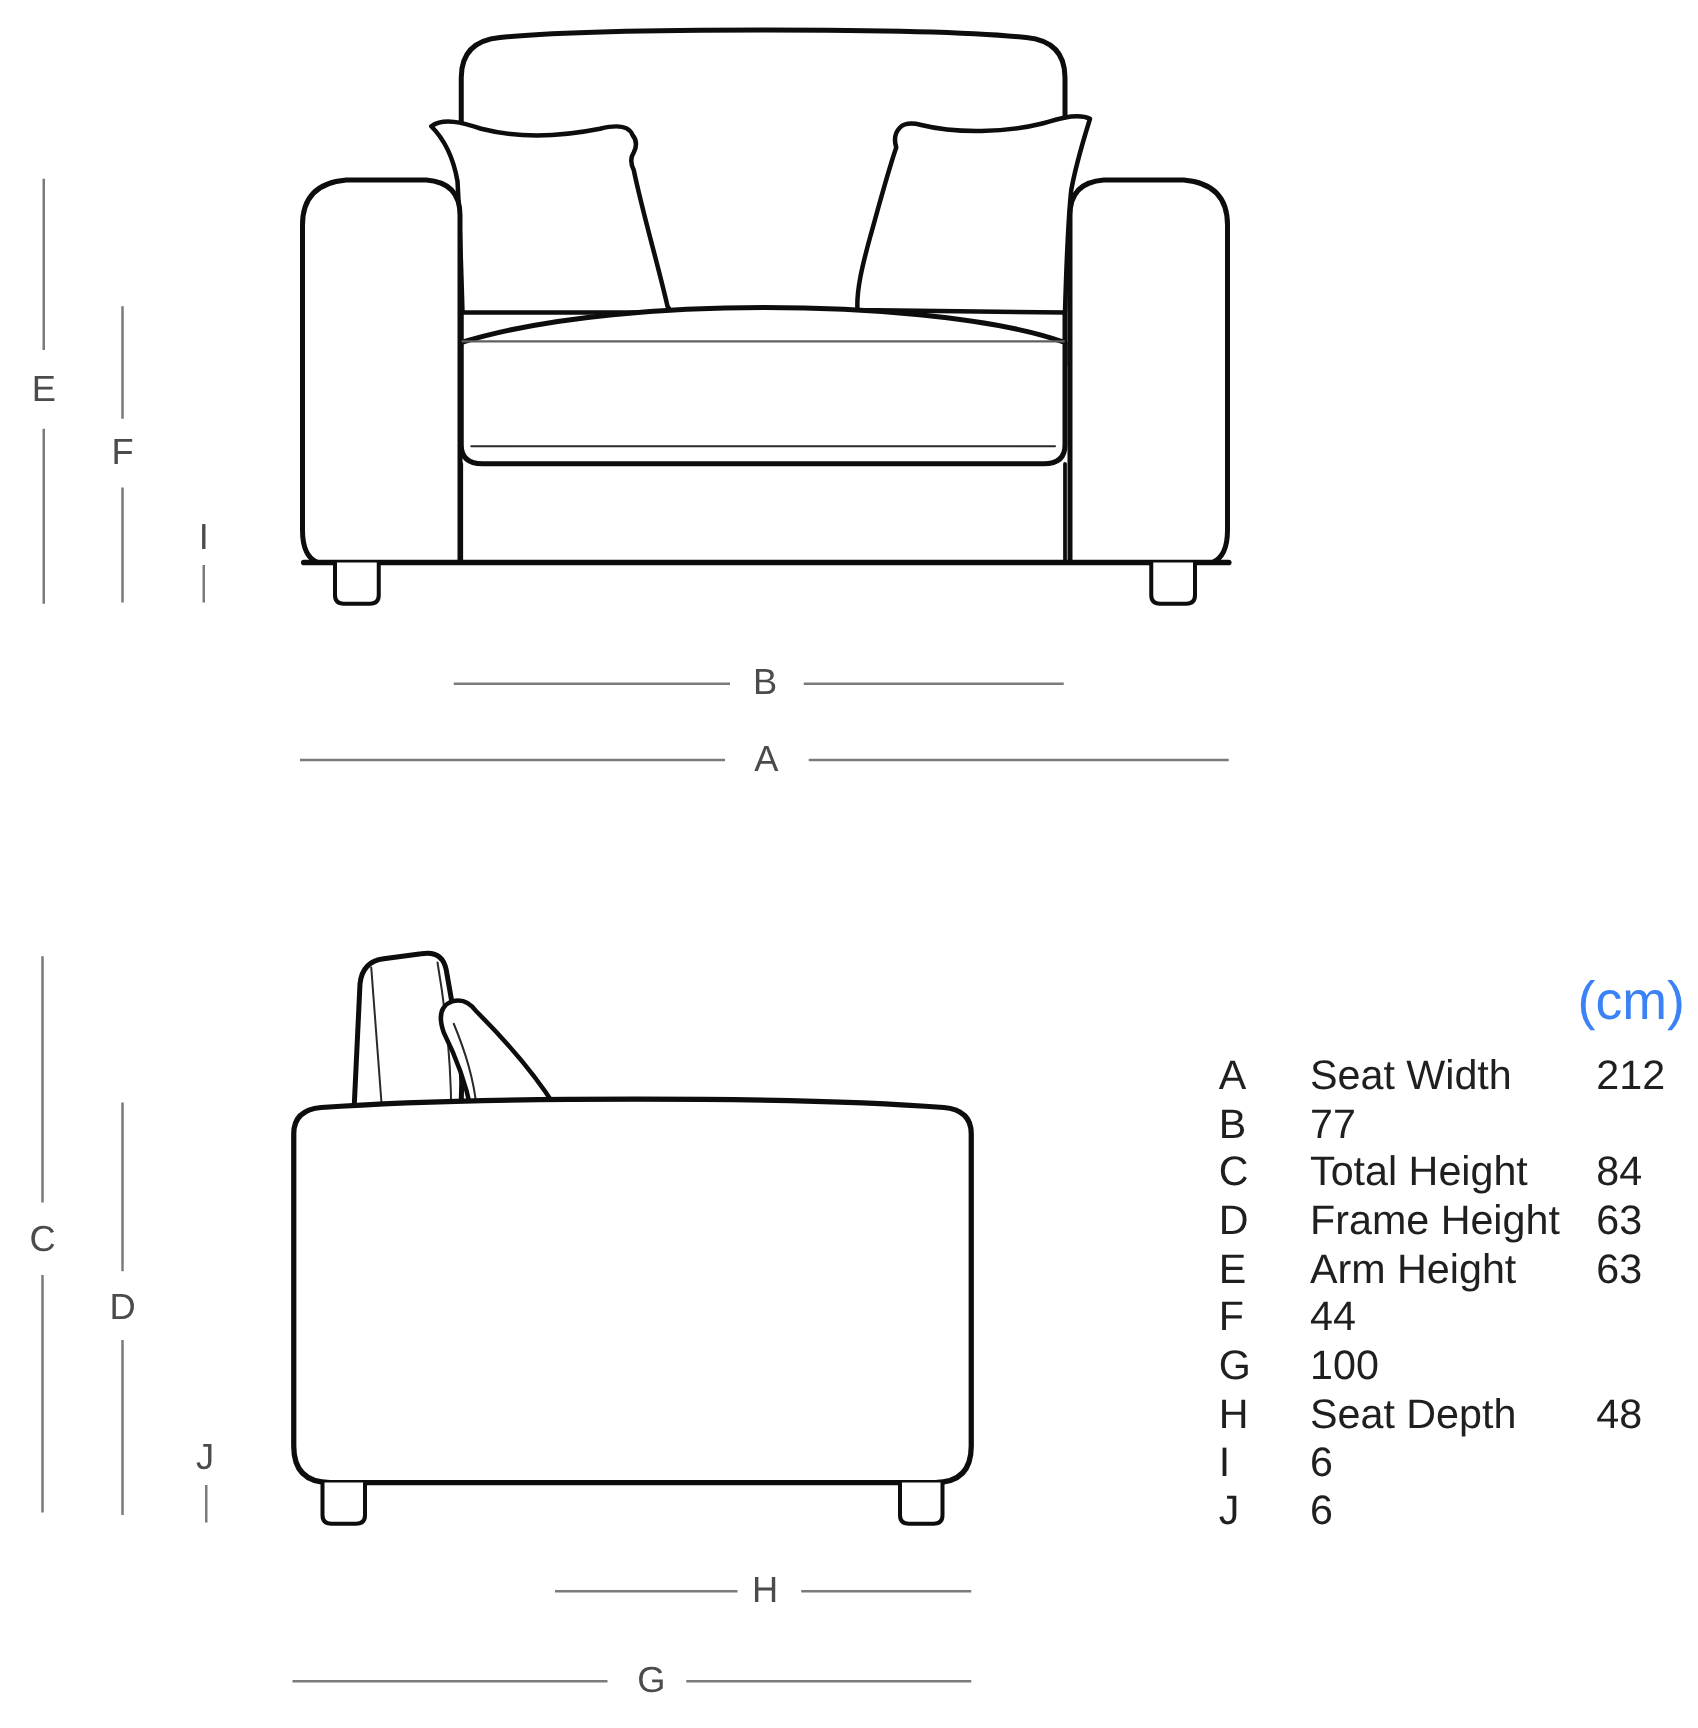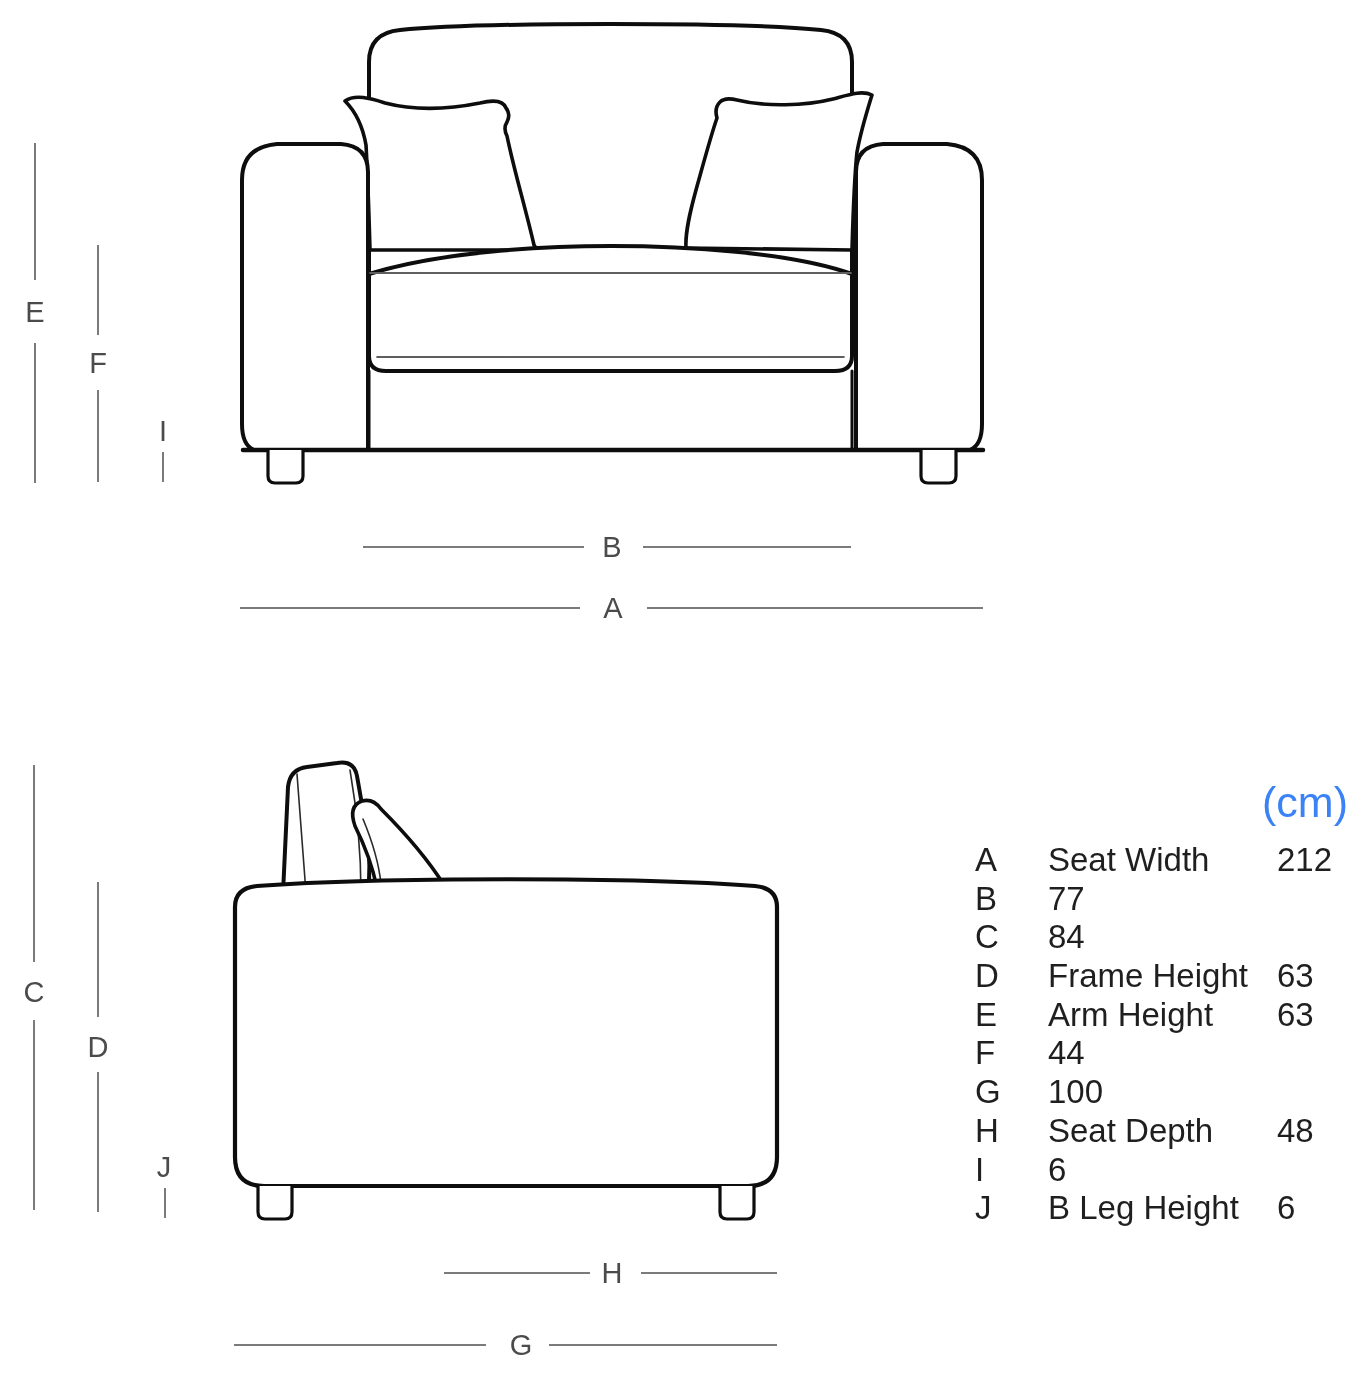--- a/index.html
+++ b/index.html
@@ -116,20 +116,21 @@
       <span>A</span>
       <span>Seat Width</span>
       <span>212</span>
     </div>
     <div class="spec-row">
       <span>B</span>
       <span>77</span>
     </div>
     <div class="spec-row">
       <span>C</span>
+      <span>Total Height</span>
       <span>84</span>
     </div>
     <div class="spec-row">
       <span>D</span>
       <span>Frame Height</span>
       <span>63</span>
     </div>
     <div class="spec-row">
       <span>E</span>
       <span>Arm Height</span>
@@ -147,18 +148,17 @@
       <span>H</span>
       <span>Seat Depth</span>
       <span>48</span>
     </div>
     <div class="spec-row">
       <span>I</span>
       <span>6</span>
     </div>
     <div class="spec-row">
       <span>J</span>
-      <span>B Leg Height</span>
       <span>6</span>
     </div>
   </div>
 
 </div>
 
 </body></html>

